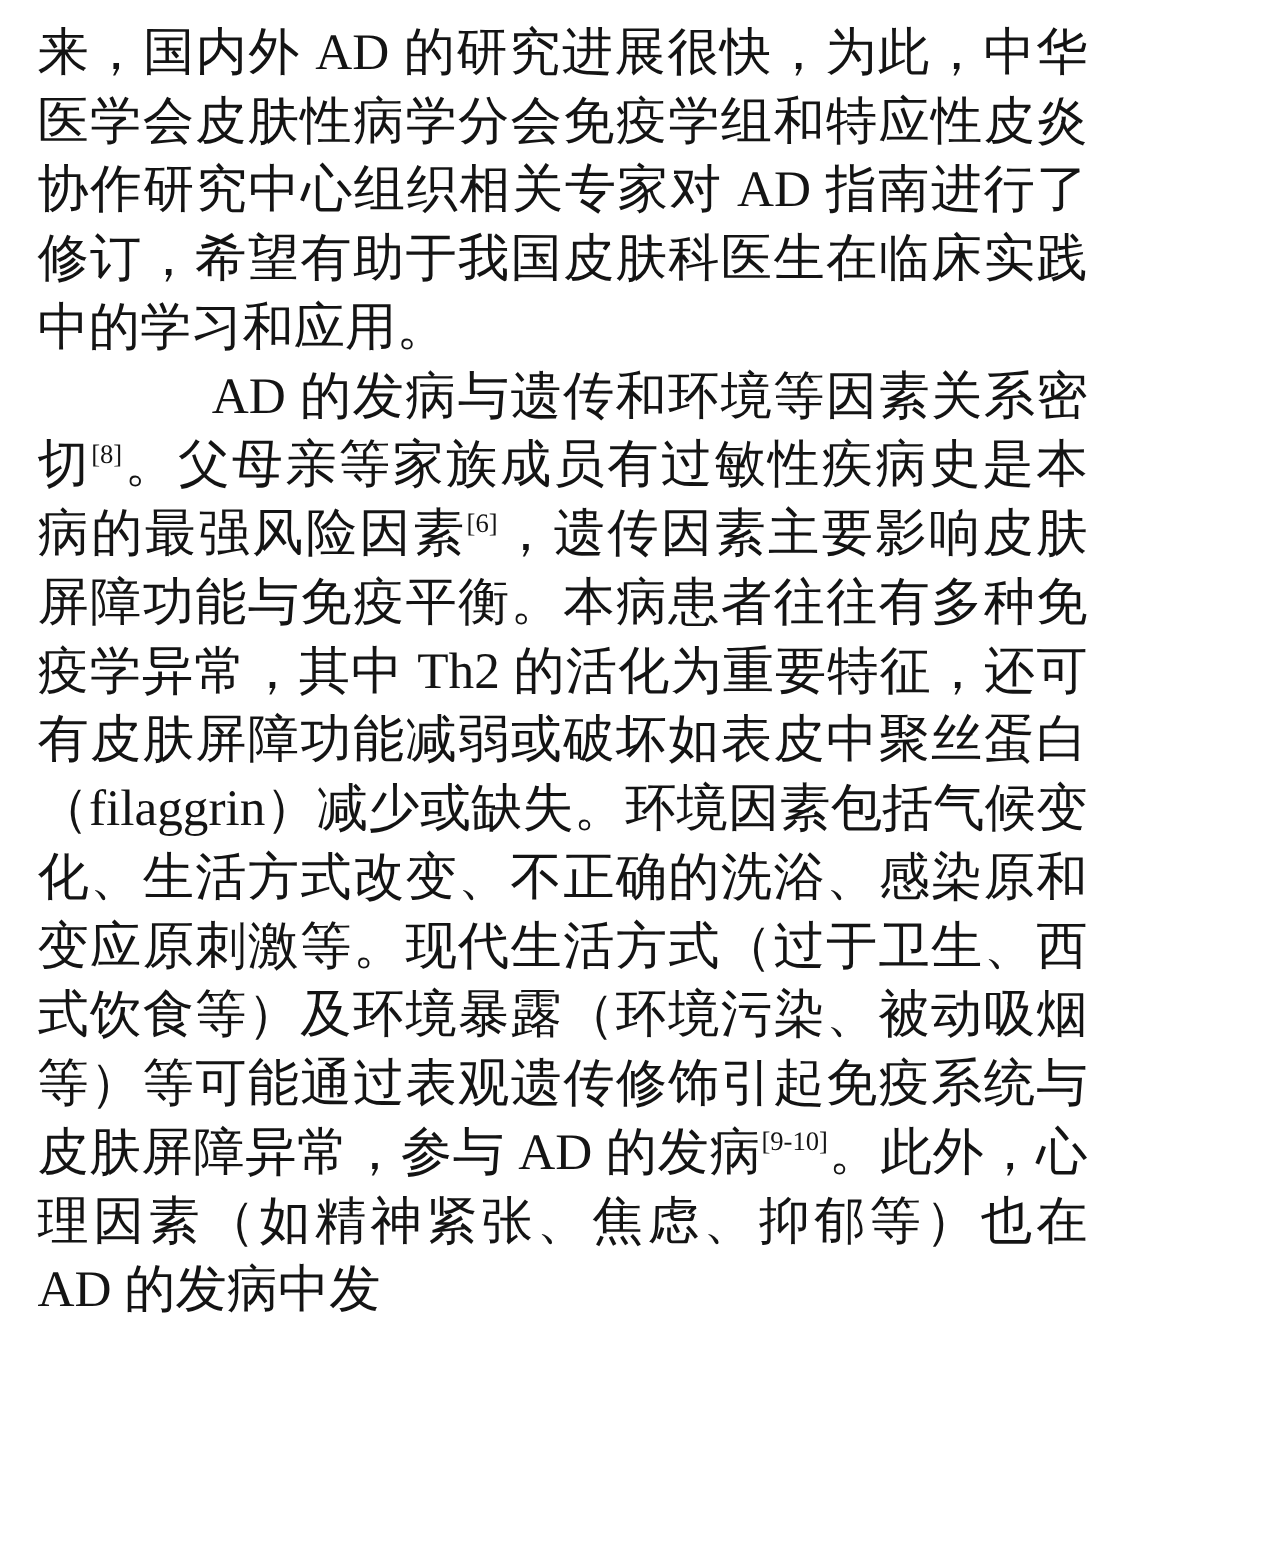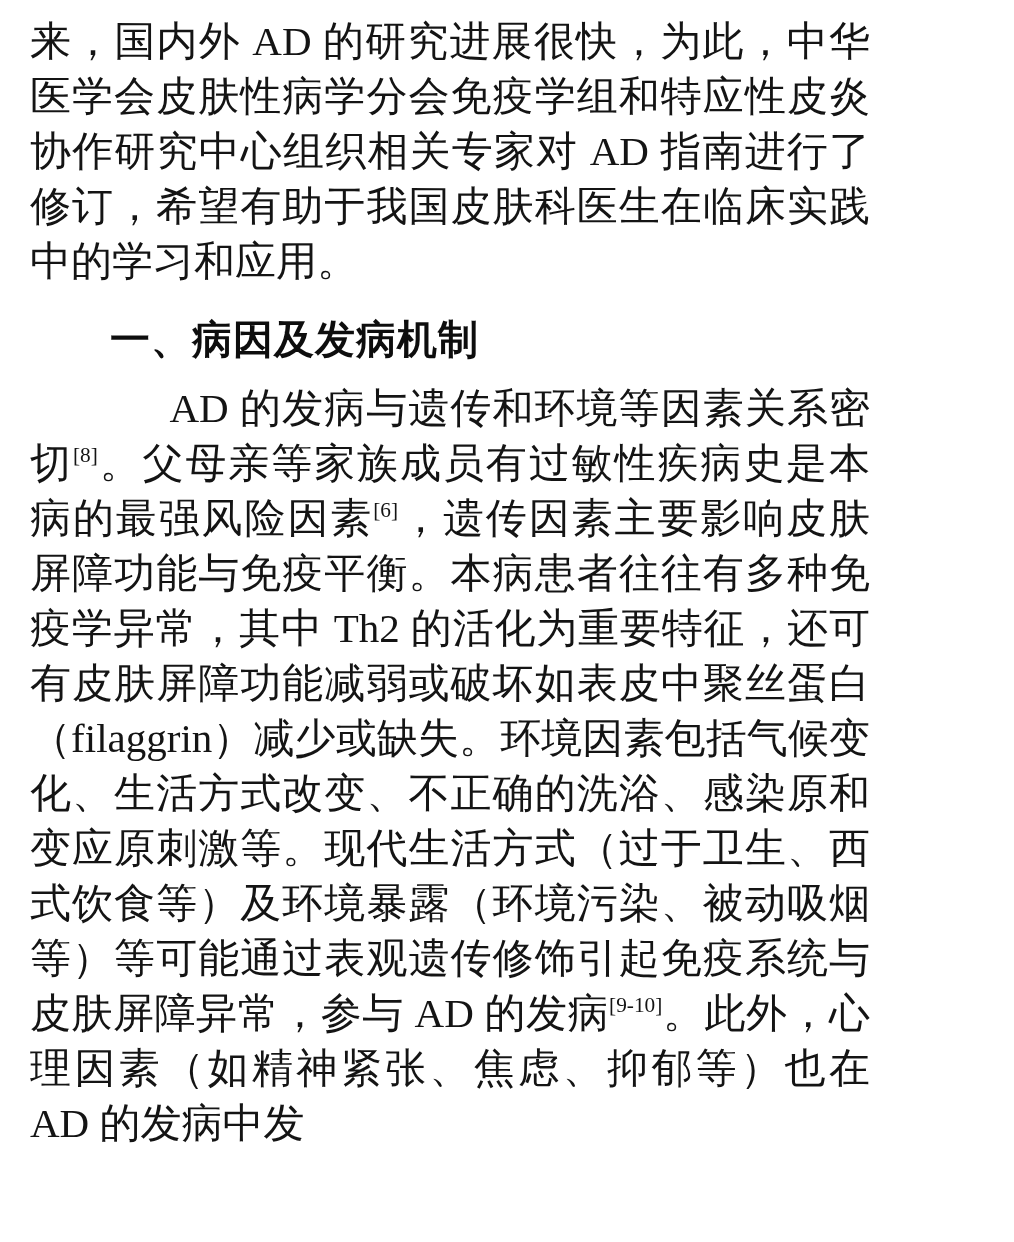--- a/index.html
+++ b/index.html
@@ -57,18 +57,17 @@
   }
 </style>
 </head>
 <body>
 
 <div class="page">
   <div class="content">
 
     <p class="body-par cont">来，国内外 AD 的研究进展很快，为此，中华医学会皮肤性病学分会免疫学组和特应性皮炎协作研究中心组织相关专家对 AD 指南进行了修订，希望有助于我国皮肤科医生在临床实践中的学习和应用。</p>
 
-    <h2 class="section-heading">一、病因及发病机制</h2>
 
     <p class="body-par indent" id="etiology-par"><span>AD 的发病与遗传和环境等因素关系密切</span><sup class="ref">[8]</sup><span>。父母亲等家族成员有过敏性疾病史是本病的最强风险因素</span><sup class="ref">[6]</sup><span>，遗传因素主要影响皮肤屏障功能与免疫平衡。本病患者往往有多种免疫学异常，其中 Th2 的活化为重要特征，还可有皮肤屏障功能减弱或破坏如表皮中聚丝蛋白（filaggrin）减少或缺失。环境因素包括气候变化、生活方式改变、不正确的洗浴、感染原和变应原刺激等。现代生活方式（过于卫生、西式饮食等）及环境暴露（环境污染、被动吸烟等）等可能通过表观遗传修饰引起免疫系统与皮肤屏障异常，参与 AD 的发病</span><sup class="ref">[9-10]</sup><span>。此外，心理因素（如精神紧张、焦虑、抑郁等）也在 AD 的发病中发</span></p>
 
   </div>
 </div>
 
 </body></html>

